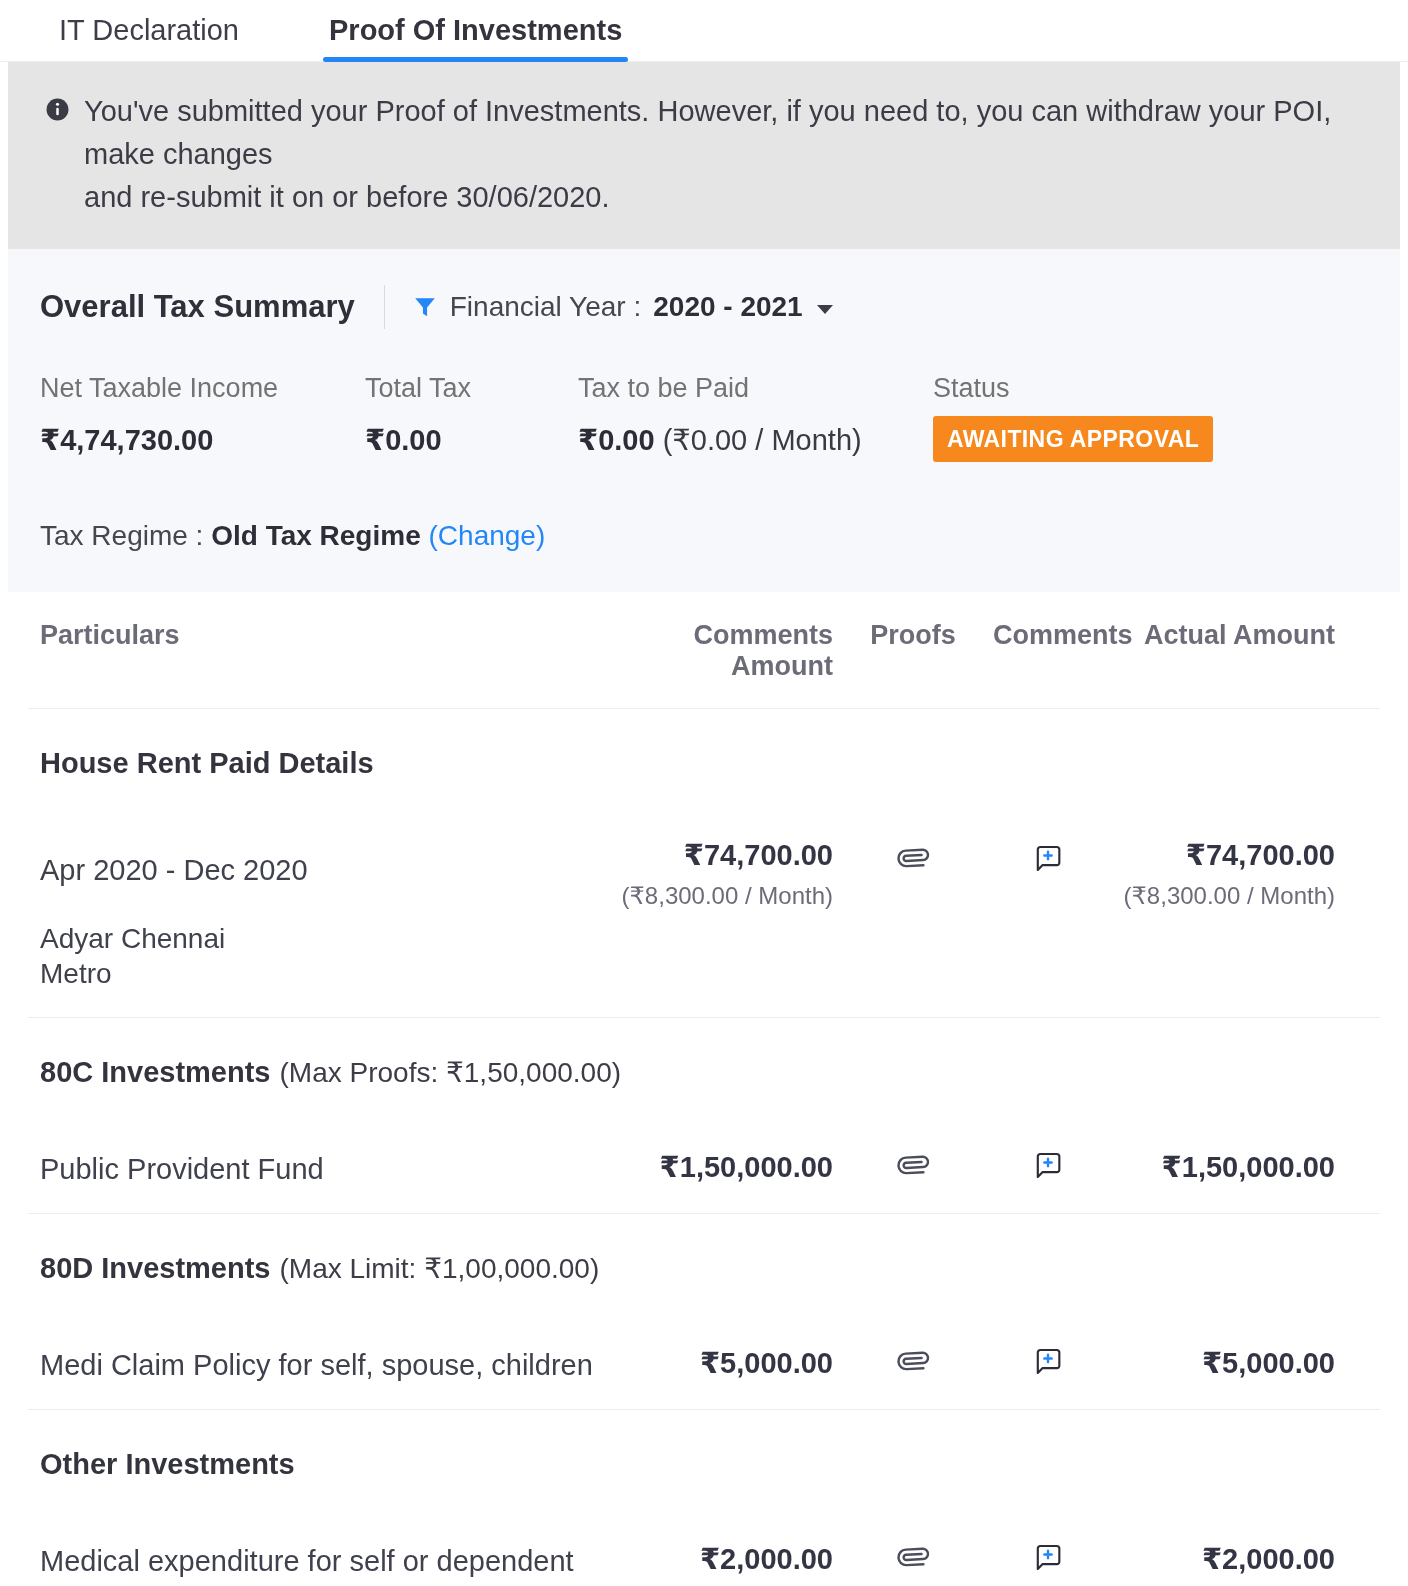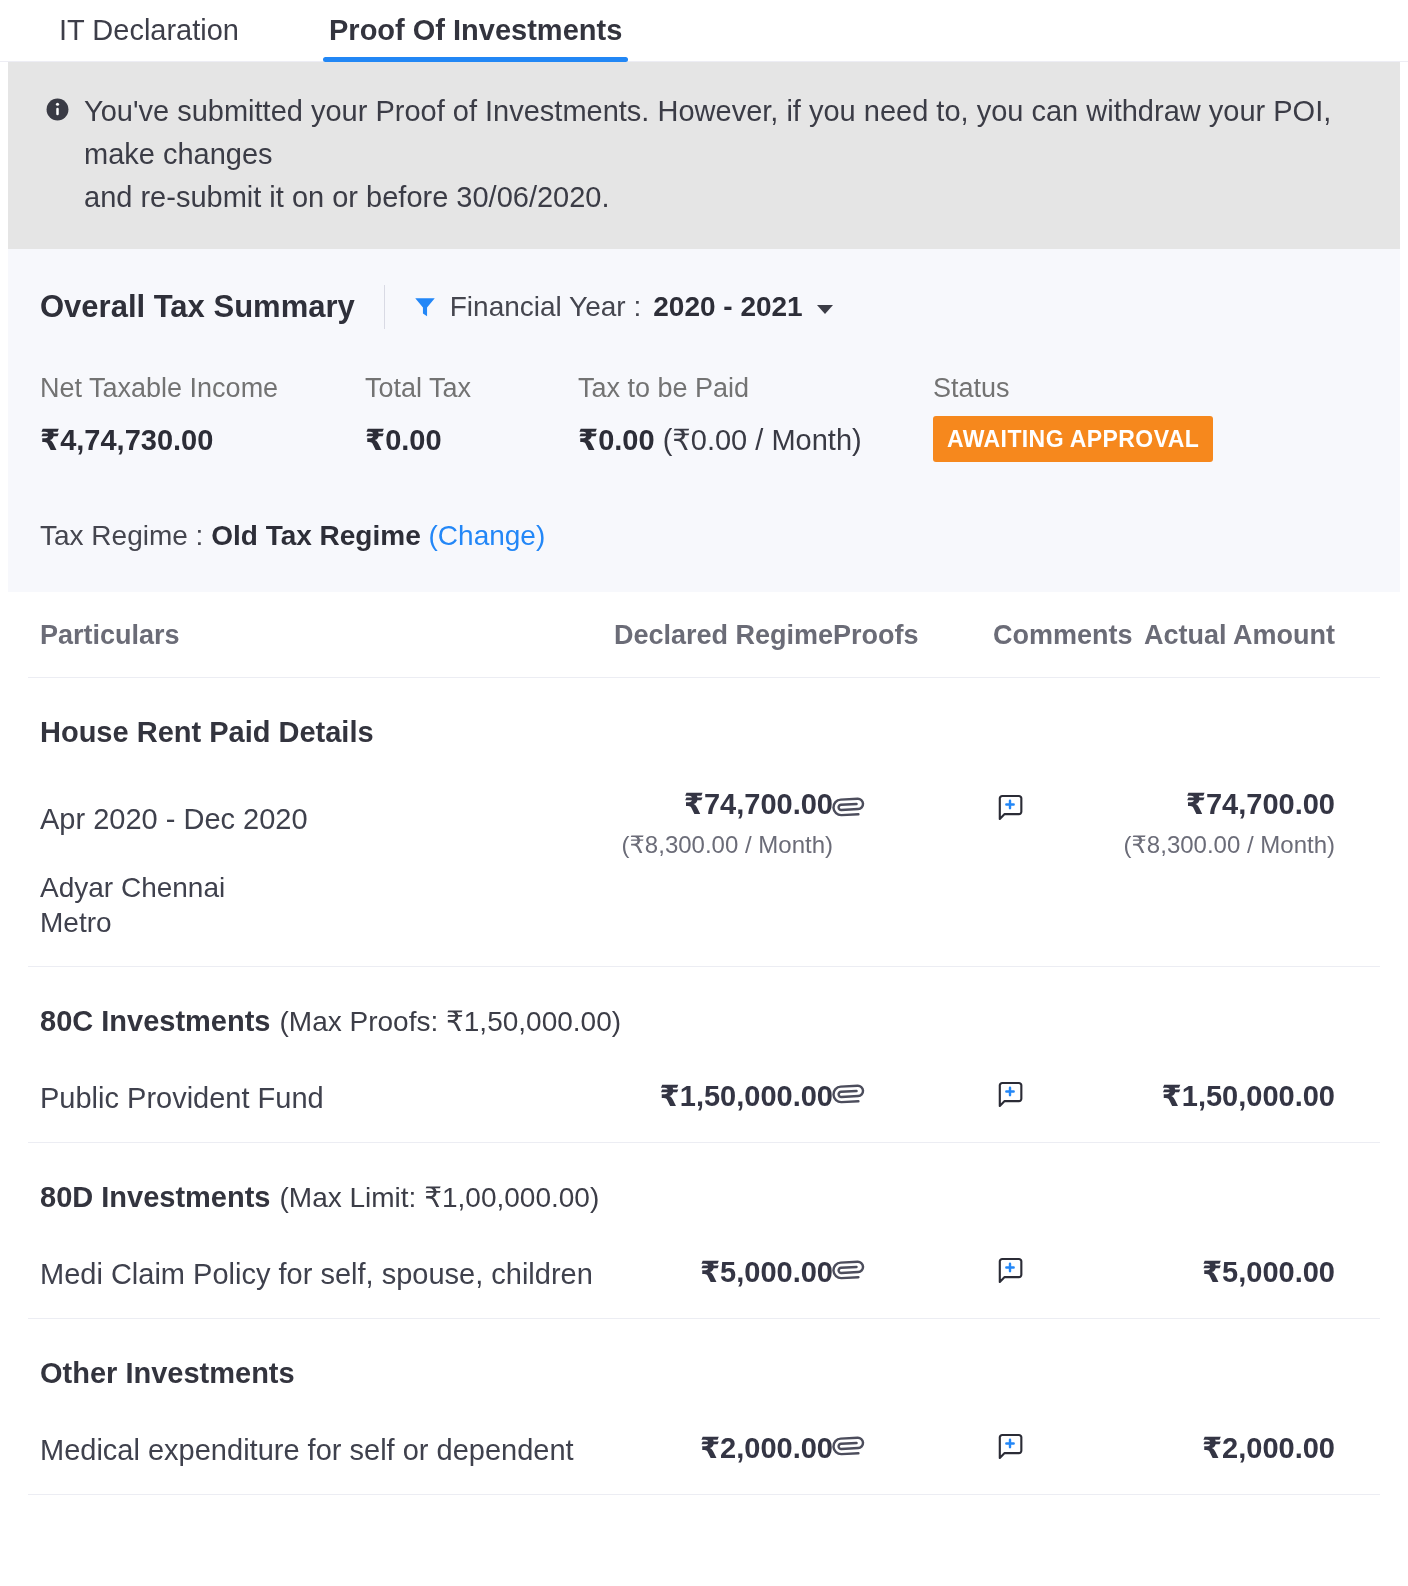--- a/index.html
+++ b/index.html
@@ -75,26 +75,26 @@
   .trow {
     display: grid;
     grid-template-columns: 1fr 240px 160px 110px 232px;
     padding-left: 12px; padding-right: 45px;
     align-items: start;
   }
   .thead-wrap, .tbl-section { margin: 0 28px; border-bottom: 1px solid #ecedf3; }
   .thead-wrap .trow { padding-top: 28px; padding-bottom: 26px; }
   .th { font-size: 27px; font-weight: bold; color: #6b6c77; }
   .c-right { text-align: right; }
-  .c-center { text-align: left; }
+  .c-center { text-align: center; }
 
   .tbl-section { padding-top: 38px; padding-bottom: 26px; }
   .sec-title { padding-left: 12px; font-size: 29px; font-weight: bold; color: #33343e; }
   .sec-title .max-limit { font-weight: normal; font-size: 28px; color: #3c3d47; margin-left: 9px; }
-  .item { margin-top: 38px; }
+  .item { margin-top: 58px; }
   .row-name { font-size: 29px; color: #3f414d; margin-top: 16px; }
   .row-name.no-offset { margin-top: 4px; }
   .row-extra { margin-top: 34px; font-size: 28px; color: #3f414d; line-height: 35px; }
   .amount { font-size: 29px; font-weight: bold; color: #343544; line-height: 34px; }
   .amount-sub { margin-top: 10px; font-size: 24px; color: #6b6c78; }
   .icon-btn {
     background: none; border: none; cursor: pointer;
     display: inline-flex; align-items: center; justify-content: center;
     padding: 0; margin-top: 0;
   }
@@ -166,21 +166,21 @@
     <b>Old Tax Regime</b>
     <span class="link">(Change)</span>
   </div>
 </div>
 
 <div class="tbl">
 
   <div class="thead-wrap">
     <div class="trow">
       <div class="th">Particulars</div>
-      <div class="th c-right">Declared Regime</div>
+      <div class="th c-right">Comments Amount</div>
       <div class="th c-center">Proofs</div>
       <div class="th c-center">Comments</div>
       <div class="th c-right">Actual Amount</div>
     </div>
   </div>
 
   <div class="tbl-section">
     <div class="sec-title">House Rent Paid Details</div>
     <div class="trow item">
       <div>

